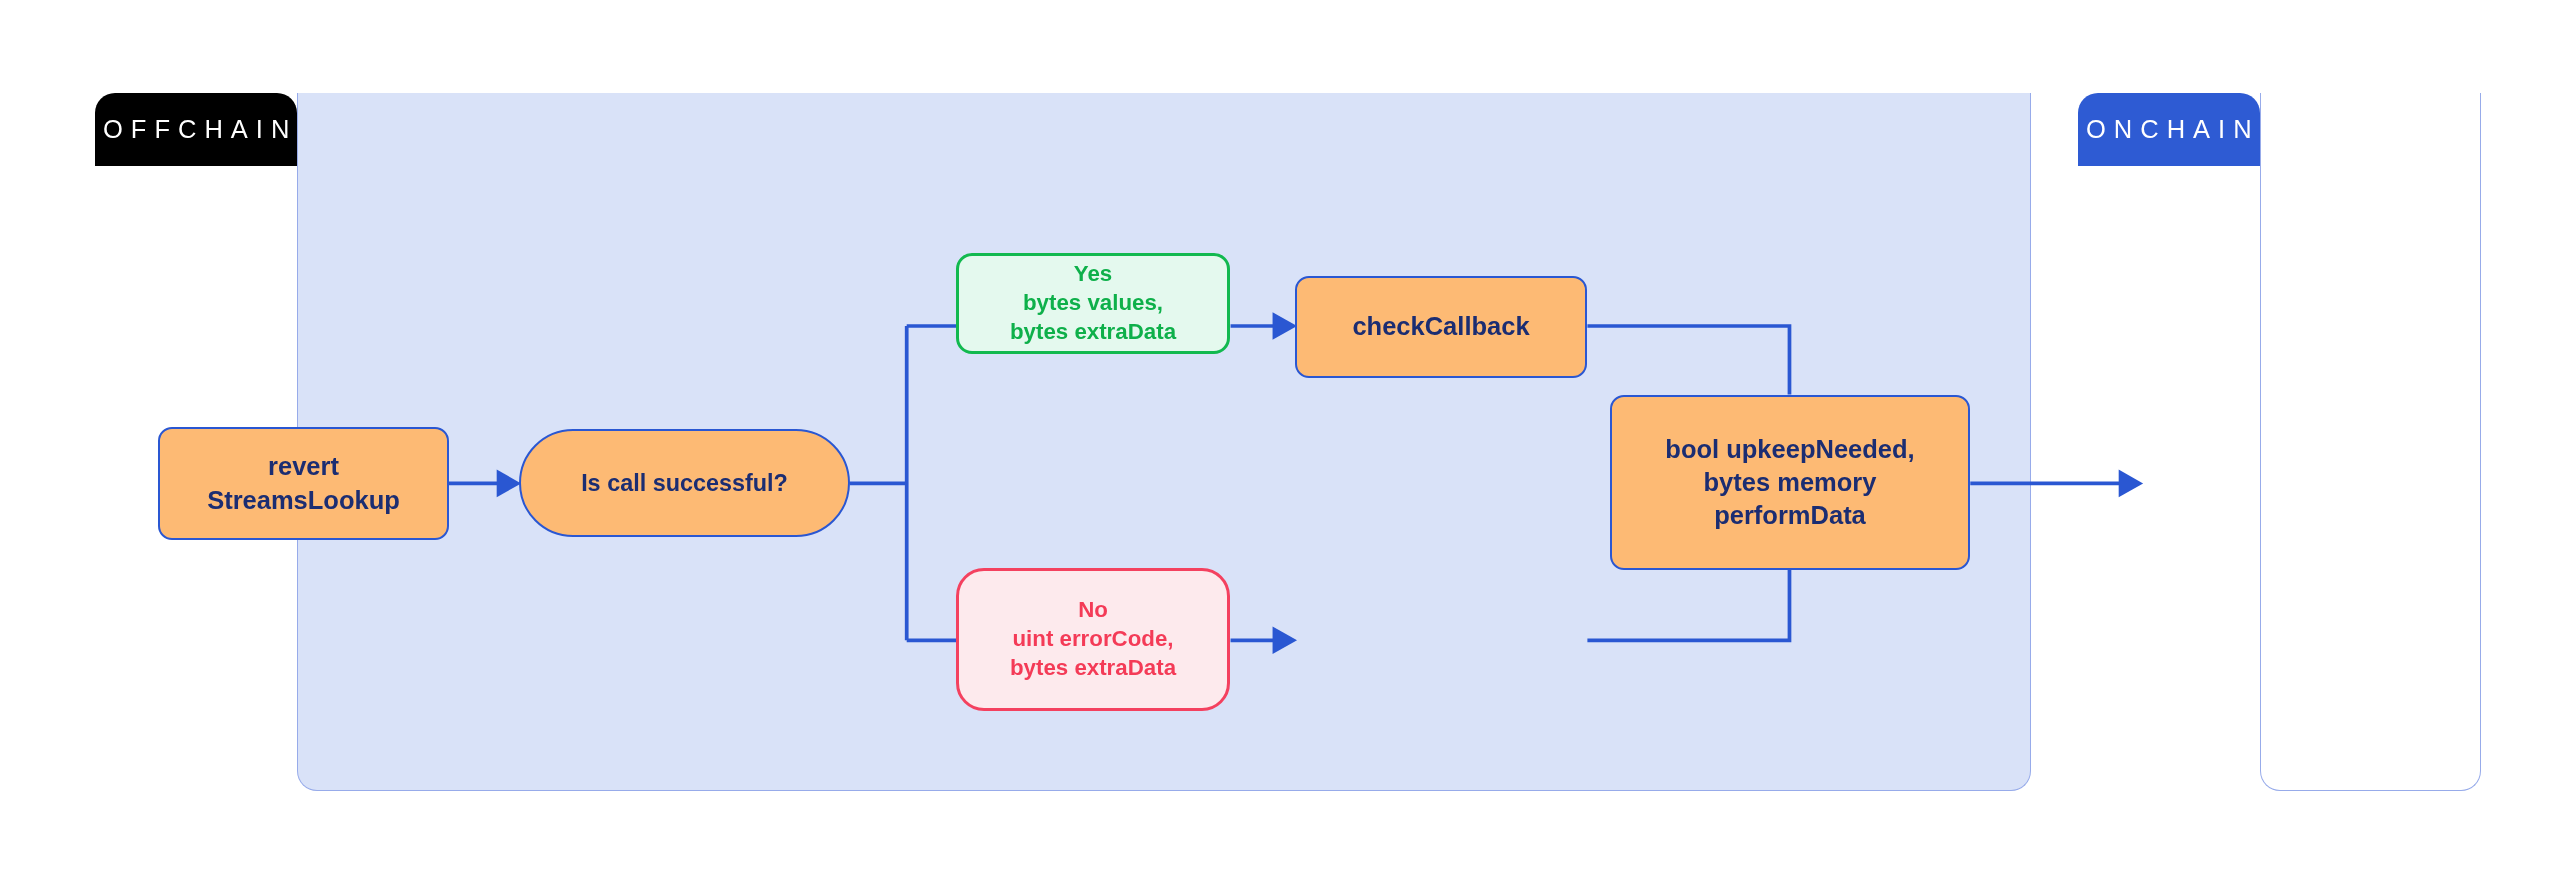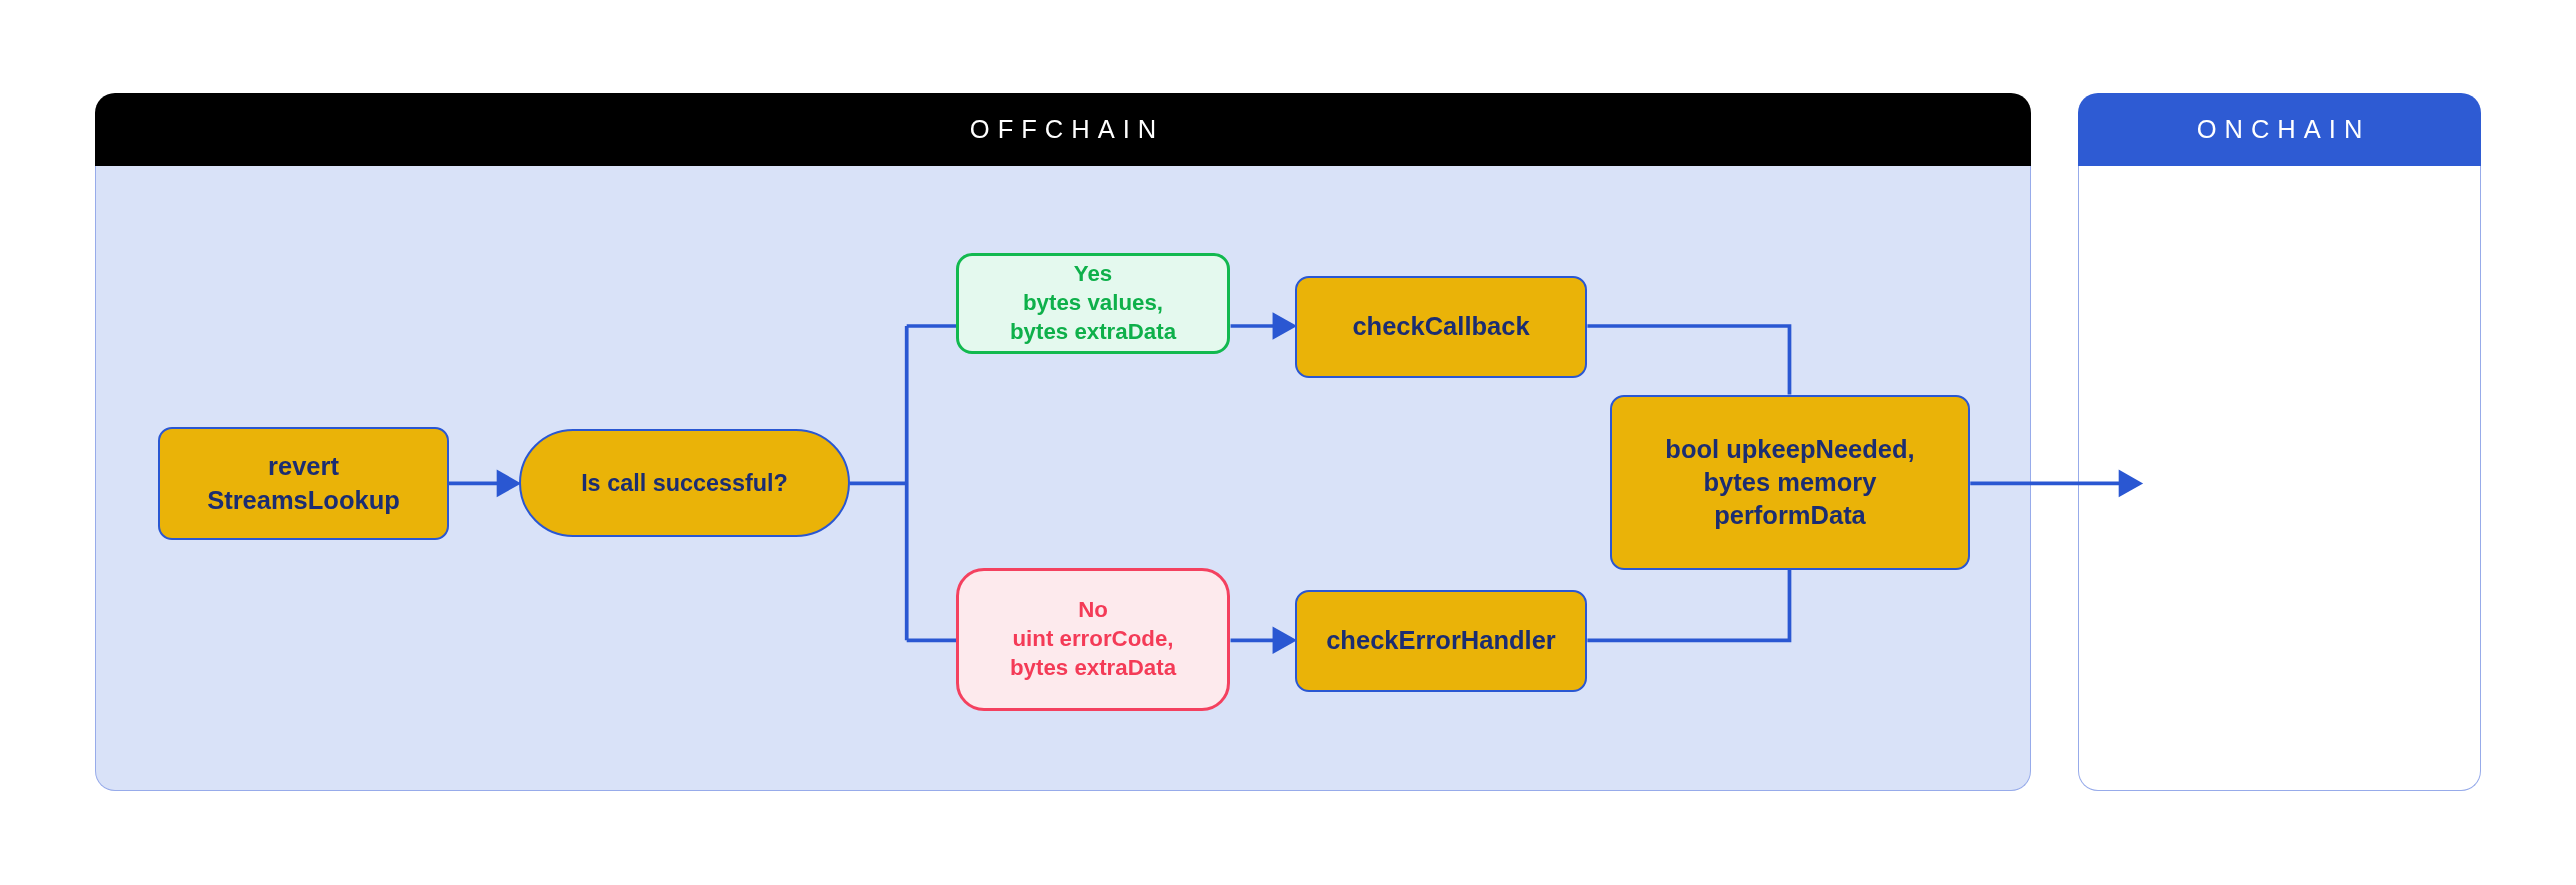--- a/index.html
+++ b/index.html
@@ -22,21 +22,21 @@
     position:relative;
     width:2576px;
     height:886px;
     background:#ffffff;
     overflow:hidden;
   }
   
   .lane{
     position:absolute;
     display:flex;
-    flex-direction:column;
+    flex-direction:row;
     border-radius:20px;
     justify-content:space-between;
   }
   .lane-offchain{left:95px;top:93px;width:1936px;height:698px;}
   .lane-onchain{left:2078px;top:93px;width:403px;height:698px;border-radius:26px;}
   .lane-header{
     height:73px;
     flex:0 0 73px;
     border-radius:20px 20px 0 0;
     display:flex;
@@ -72,21 +72,21 @@
   }
   .wires polygon{fill:var(--blue);stroke:none;}
   
   .node{
     position:absolute;
     z-index:3;
     display:flex;
     align-items:center;
     justify-content:center;
     text-align:center;
-    background:#eab308;
+    background:#fdba74;
     border:2.7px solid var(--blue);
     border-radius:14px;
     color:var(--navy);
     font-weight:700;
     font-size:25.5px;
     line-height:1.3;
     white-space:pre-line;
   }
   .node-revert{left:158px;top:427px;width:291px;height:113px;}
   .node-decision{left:519px;top:429px;width:331px;height:108px;border-radius:54px;font-size:23.4px;}
@@ -153,21 +153,20 @@
   <div class="node node-yes">Yes
 bytes values,
 bytes extraData</div>
 
   <div class="node node-check-callback">checkCallback</div>
 
   <div class="node node-no">No
 uint errorCode,
 bytes extraData</div>
 
-  <div class="node node-check-error">checkErrorHandler</div>
 
   <div class="node node-upkeep">bool upkeepNeeded,
 bytes memory
 performData</div>
 
 
 </div>
 
 
 </body></html>

